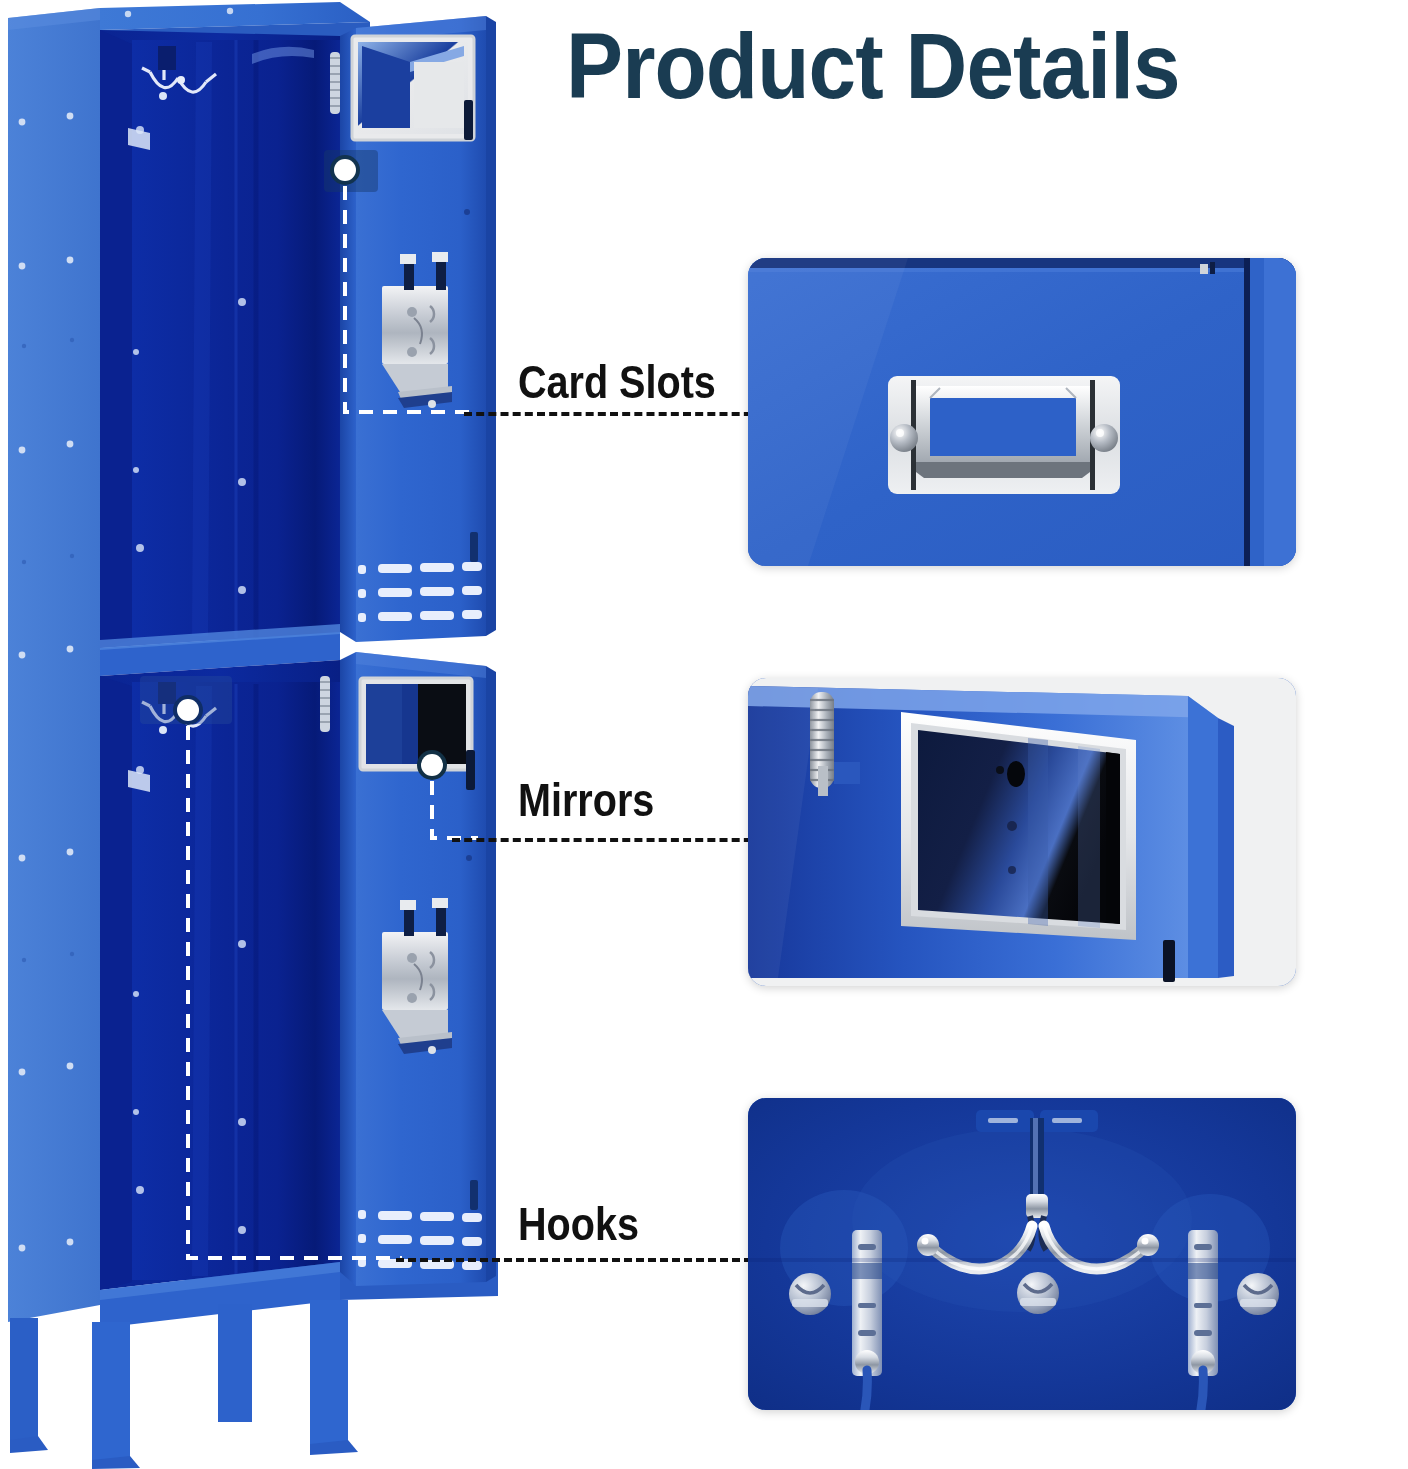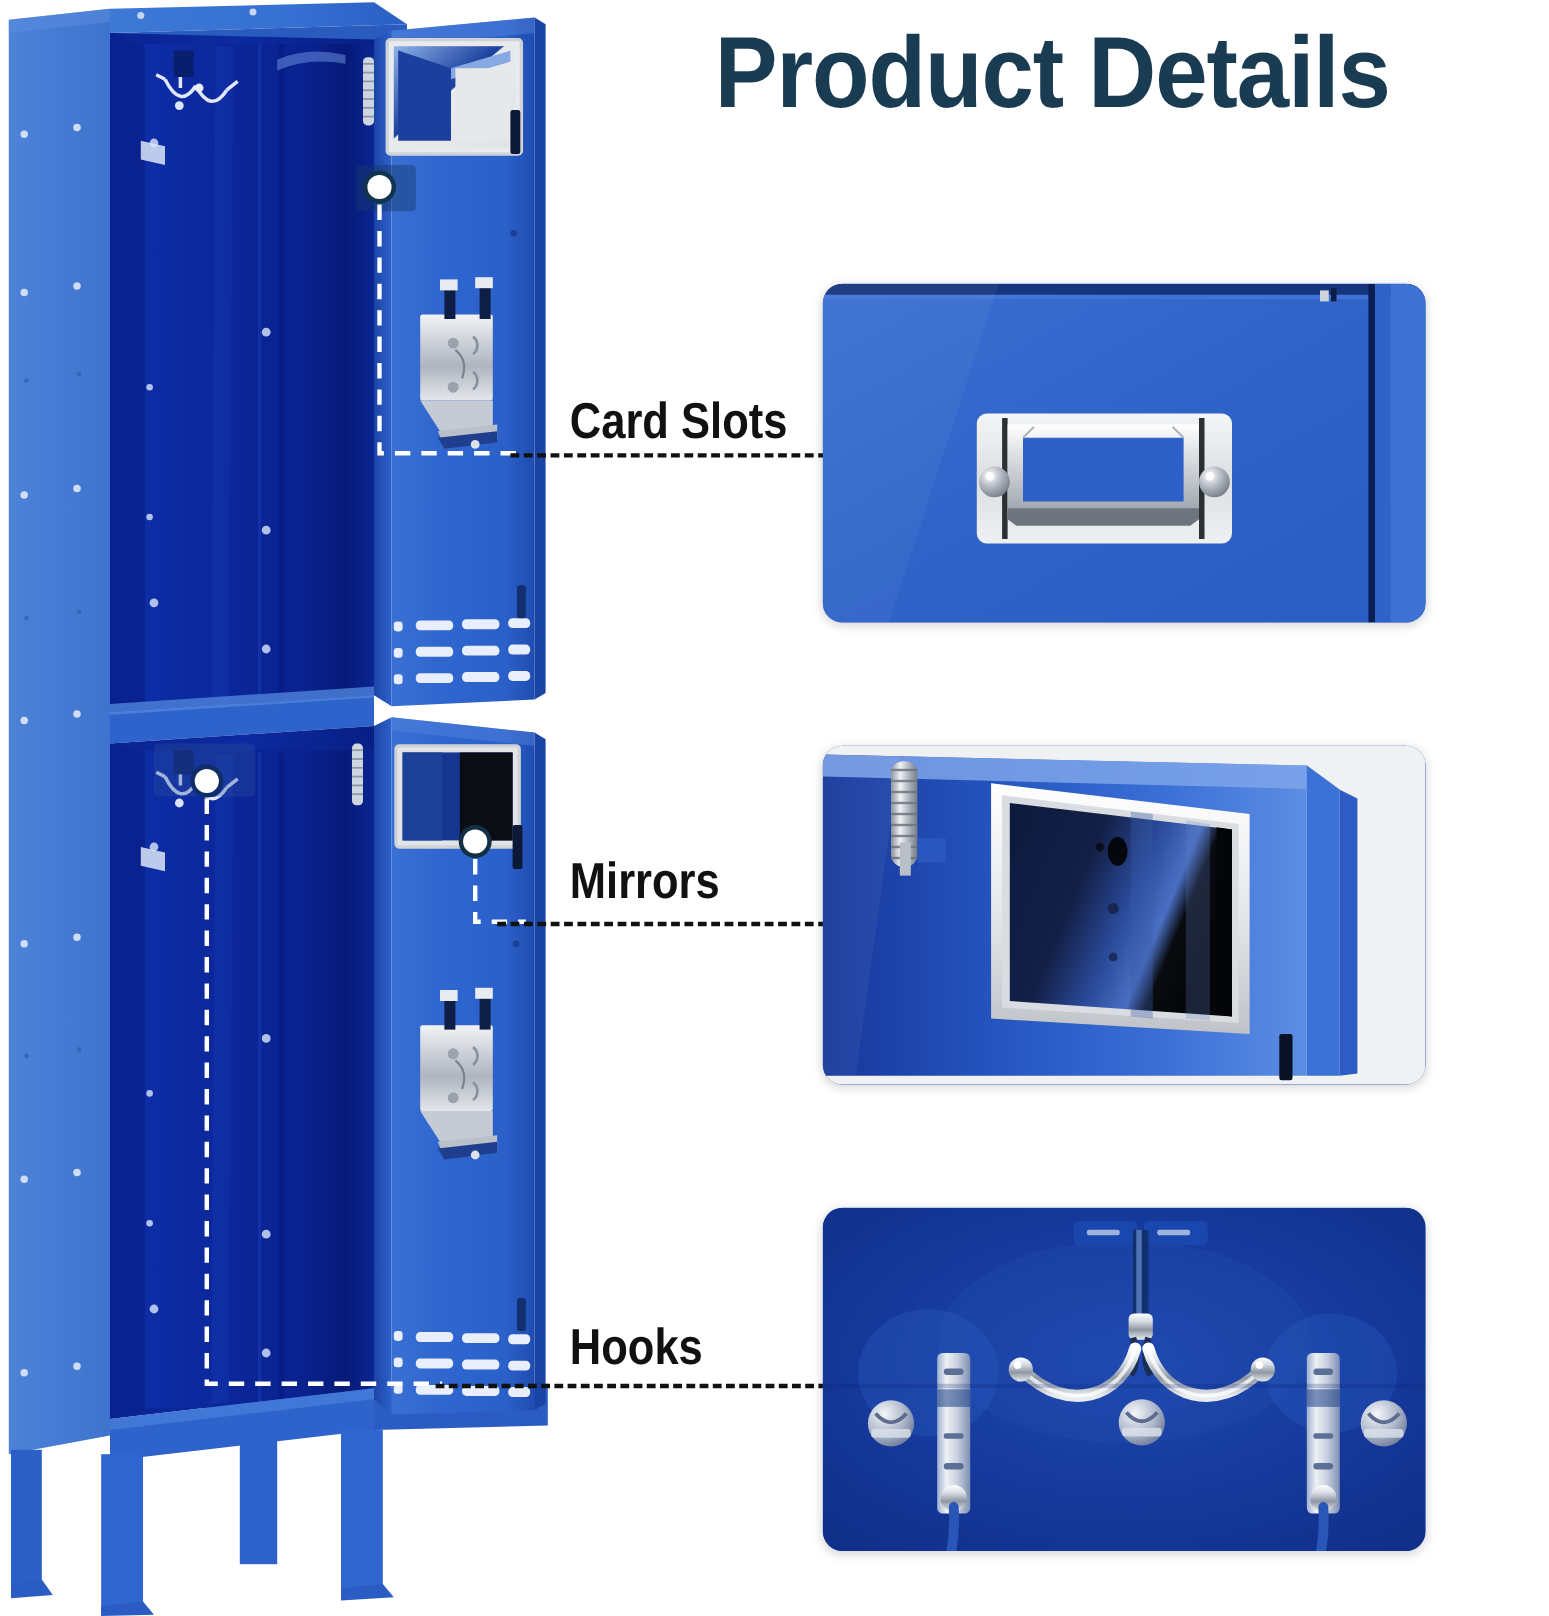--- a/index.html
+++ b/index.html
@@ -3,21 +3,21 @@
 <meta charset="utf-8">
 <title>Product Details</title>
 <style>
   * { box-sizing: border-box; margin: 0; padding: 0; }
   html, body {
     width: 1408px; height: 1469px;
     background: #ffffff;
     font-family: "Liberation Sans", sans-serif;
     overflow: hidden;
   }
-  #stage { position: relative; width: 1172px; height: 1469px; background:#fff;text-align:center; }
+  #stage { position: relative; width: 1172px; height: 1469px; background:#fff; }
 
   
   #page-title {
     position: absolute;
     left: 566px; top: 18px;
     width: 840px; height: 96px;
     font-size: 92px;
     line-height: 96px;
     font-weight: 700;
     letter-spacing: -1px;

